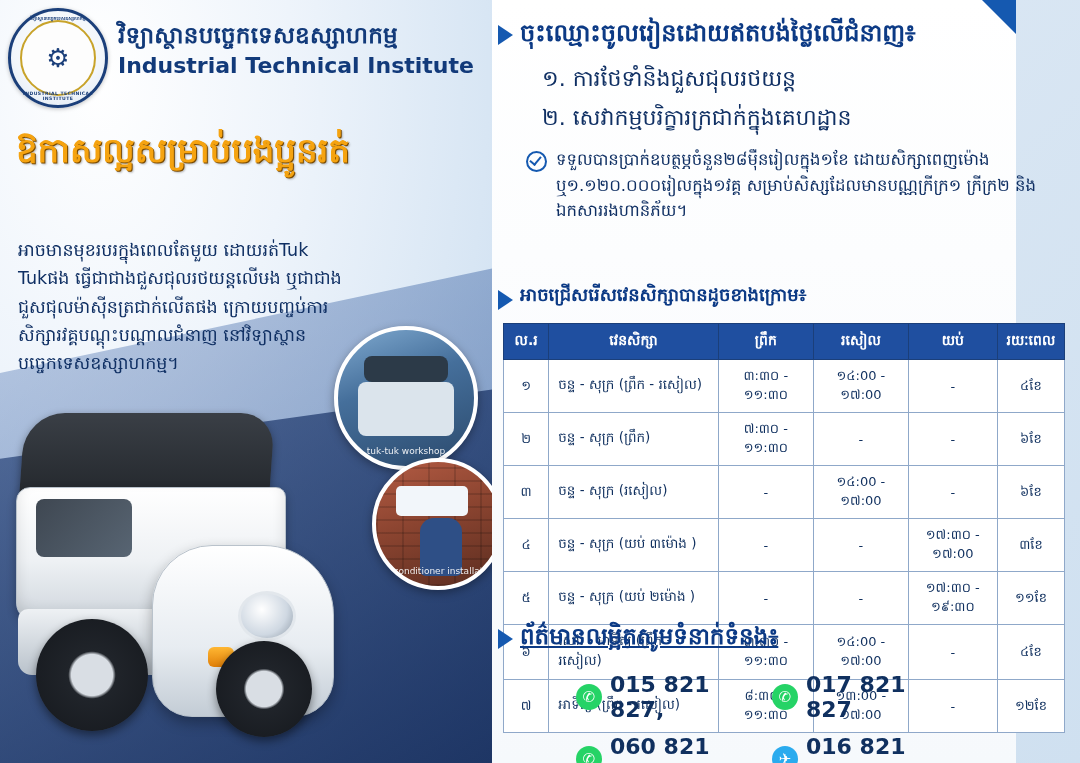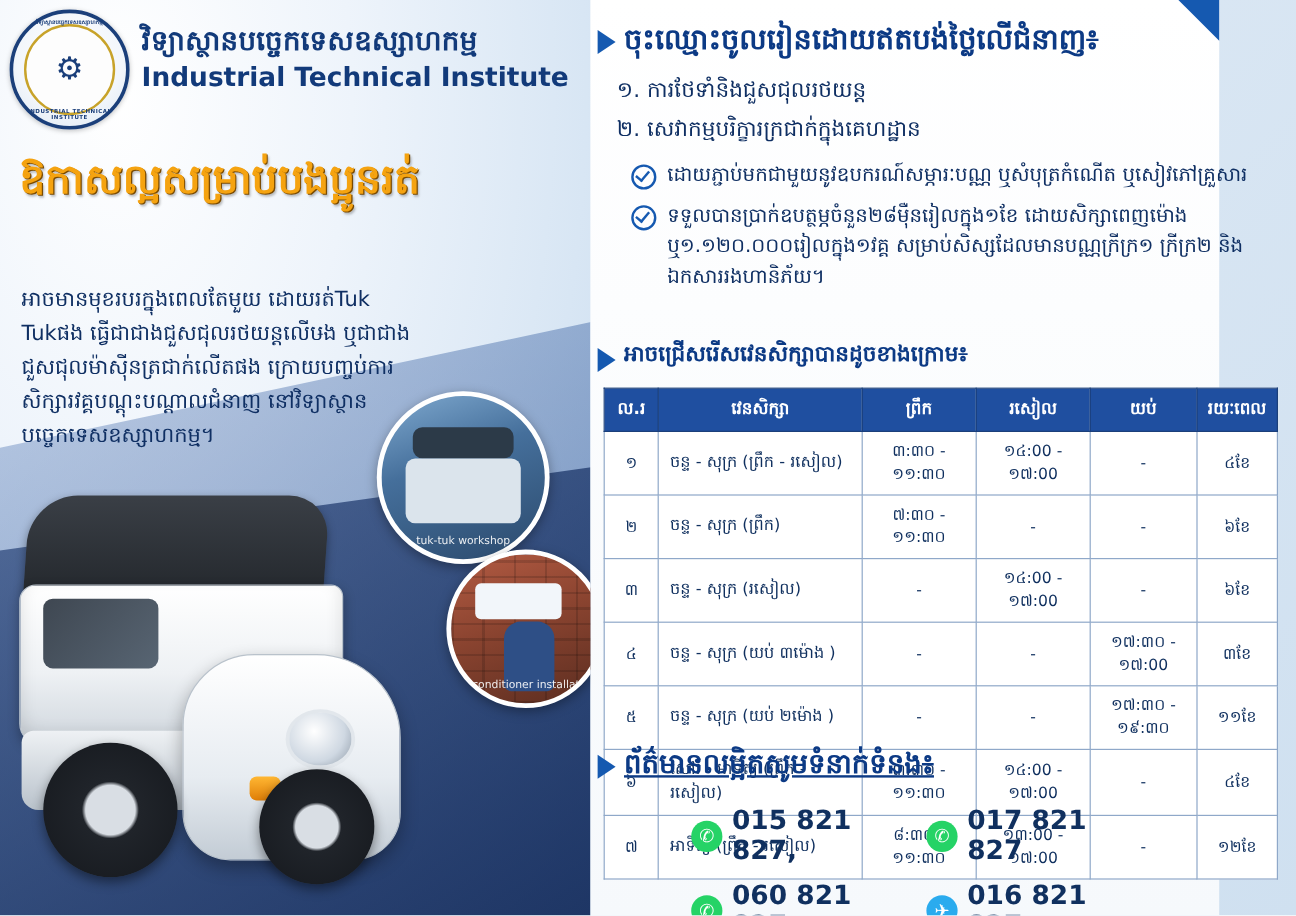--- a/index.html
+++ b/index.html
@@ -228,21 +228,21 @@
   
   .photo {
     position: absolute;
     border-radius: 50%;
     border: 4px solid #ffffff;
     box-shadow: 0 3px 10px rgba(0,0,0,0.35);
     overflow: hidden;
     z-index: 7;
   }
   .photo-1 {
-    left: 314px; top: 326px;
+    left: 334px; top: 326px;
     width: 136px; height: 136px;
     background: linear-gradient(160deg, #7fa9cf 0%, #456f9b 40%, #2b4a6d 100%);
   }
   .photo-2 {
     left: 372px; top: 458px;
     width: 124px; height: 124px;
     background: linear-gradient(160deg, #b35b43 0%, #8b4430 45%, #5b2d20 100%);
   }
   .photo-3 {
     left: 338px; top: 598px;
@@ -315,22 +315,22 @@
     position: absolute;
     left: 6px; top: 18px;
     width: 576px;
   }
   .sec1 .sec-title {
     font-size: 24px;
     line-height: 1.25;
     color: #0c3a85;
   }
   .numlist {
-    margin: 12px 0 0 16px;
-    font-size: 18px;
+    margin: 12px 0 0 44px;
+    font-size: 22px;
     color: #0f2f63;
     line-height: 1.75;
   }
   .checklist {
     margin: 10px 0 0 28px;
     font-size: 16.5px;
     color: #0f2f63;
     line-height: 1.55;
   }
   .check-row {
@@ -528,24 +528,20 @@
         <span class="arrow-icon"></span>
         <span class="sec-title">ចុះឈ្មោះចូលរៀនដោយឥតបង់ថ្លៃលើជំនាញ៖</span>
       </div>
       <div class="numlist">
         <div>១. ការថែទាំនិងជួសជុលរថយន្ត</div>
         <div>២. សេវាកម្មបរិក្ខារក្រជាក់ក្នុងគេហដ្ឋាន</div>
       </div>
       <div class="checklist">
         <div class="check-row">
           <span class="check-icon"></span>
-          <span>ដោយភ្ជាប់មកជាមួយនូវឧបករណ៍សម្ភារៈបណ្ណ ឬសំបុត្រកំណើត ឬសៀវភៅគ្រួសារ</span>
-        </div>
-        <div class="check-row">
-          <span class="check-icon"></span>
           <span>ទទួលបានប្រាក់ឧបត្ថម្ភចំនួន២៨ម៉ឺនរៀលក្នុង១ខែ ដោយសិក្សាពេញម៉ោង ឬ១.១២០.០០០រៀលក្នុង១វគ្គ សម្រាប់សិស្សដែលមានបណ្ណក្រីក្រ១ ក្រីក្រ២ និងឯកសាររងហានិភ័យ។</span>
         </div>
       </div>
     </div>
 
     <div class="sec2">
       <div class="sec-head">
         <span class="arrow-icon"></span>
         <span class="sec-title">អាចជ្រើសរើសវេនសិក្សាបានដូចខាងក្រោម៖</span>
       </div>

